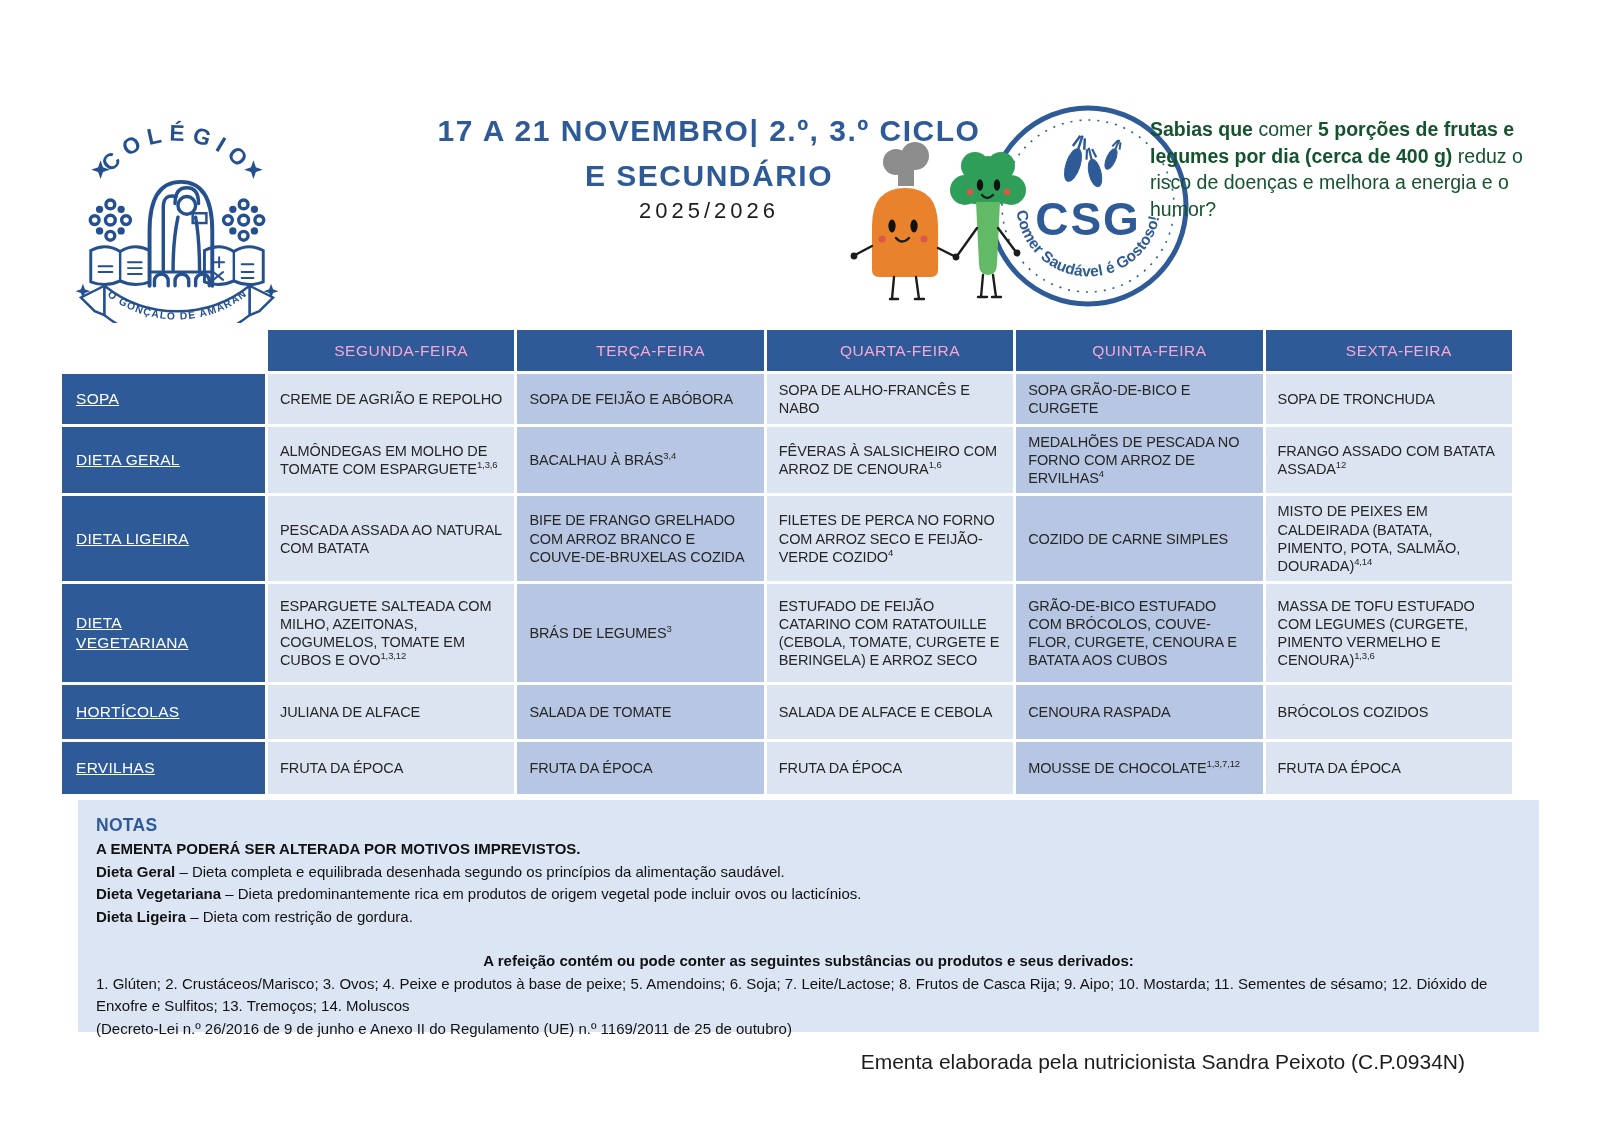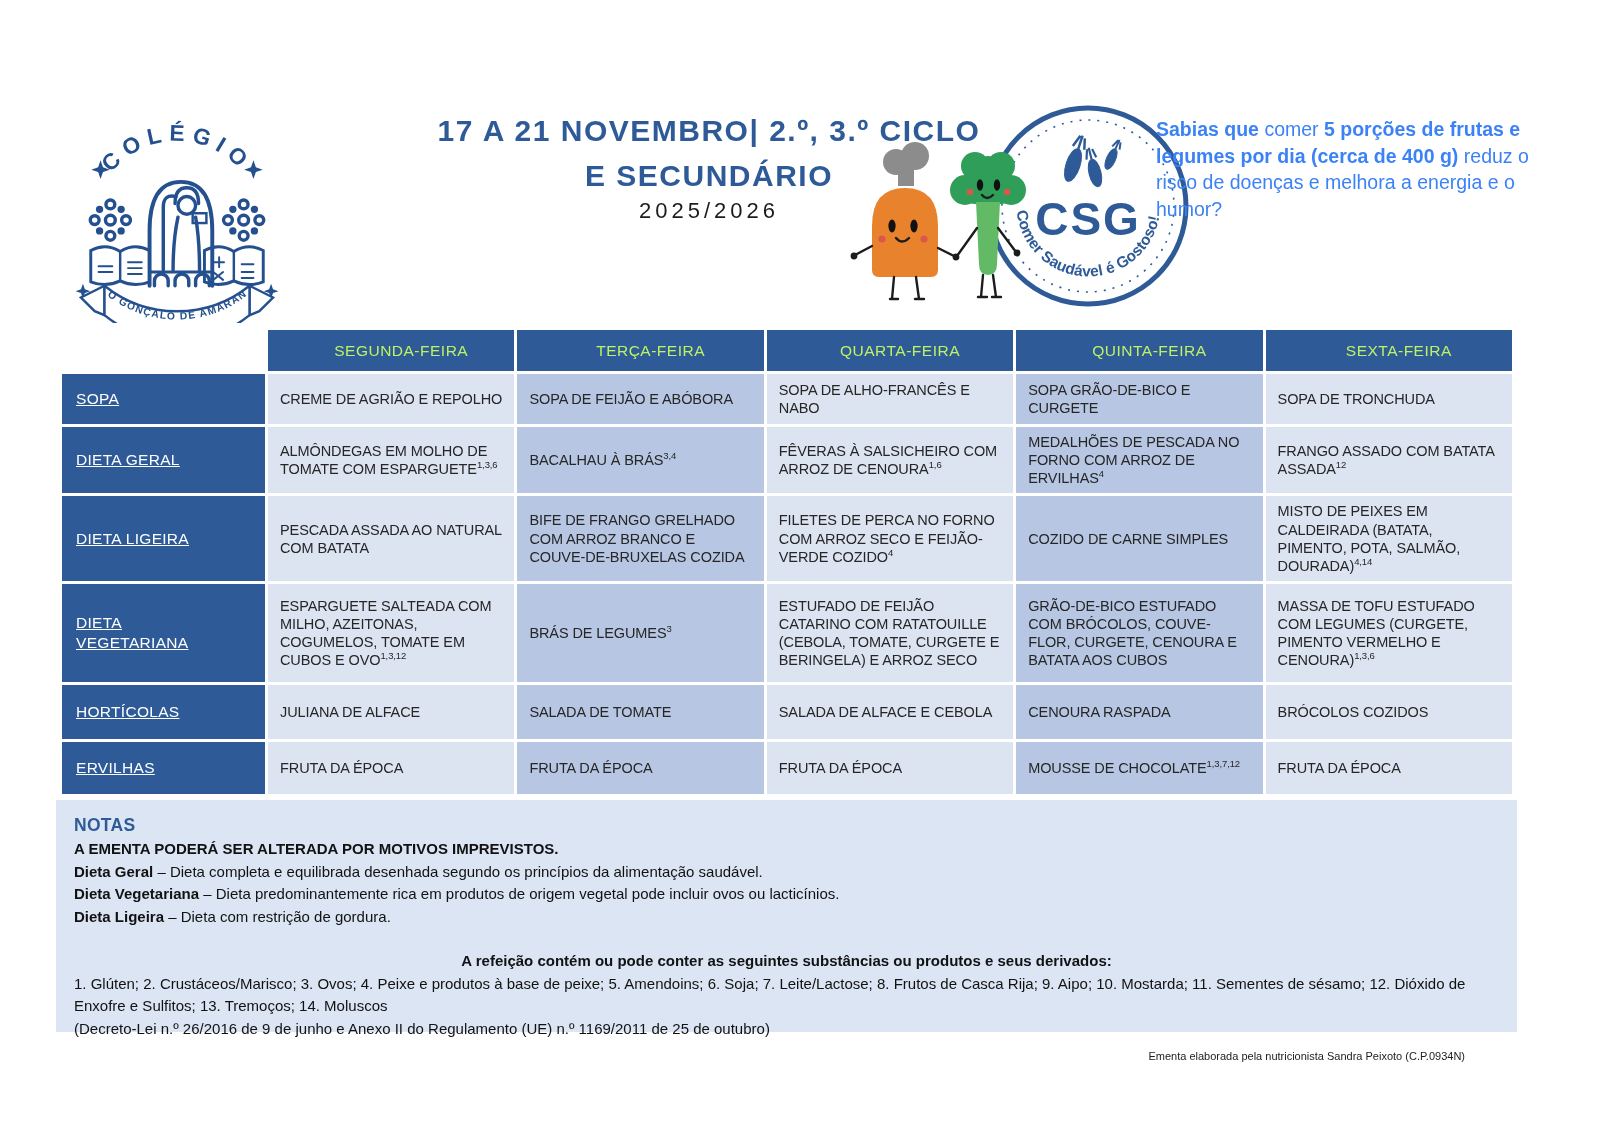--- a/index.html
+++ b/index.html
@@ -16,60 +16,60 @@
     background:#ffffff;overflow:hidden;color:var(--ink);
   }
 
   
   .logo{position:absolute;left:52px;top:78px;width:250px;height:245px;}
   .title-block{position:absolute;left:384px;top:108px;width:650px;text-align:center;}
   .title-line{font-weight:bold;color:var(--blue);font-size:30px;letter-spacing:1.5px;line-height:1.5;}
   .school-year{font-size:22px;letter-spacing:4px;color:#1c1c1c;}
   .csg-badge{position:absolute;left:985px;top:103px;width:206px;height:206px;z-index:1;}
   .mascots{position:absolute;left:836px;top:136px;width:218px;height:178px;z-index:2;}
-  .fact{position:absolute;left:1150px;top:116px;width:382px;font-size:19.5px;line-height:1.36;color:#3b82f6;z-index:3;margin-left:6px;}
+  .fact{position:absolute;left:1150px;top:116px;width:382px;font-size:19.5px;line-height:1.36;color:#14532d;z-index:3;}
   .fact b{font-weight:bold;}
 
   
   .menu-table{
     position:absolute;left:62px;top:330px;width:1450px;
     display:grid;
     grid-template-columns:203px repeat(5,1fr);
     grid-template-rows:41px minmax(50px,auto) minmax(56px,auto) minmax(78px,auto) minmax(98px,auto) minmax(54px,auto) minmax(52px,auto);
     gap:3px;background:#ffffff;
   }
   .corner{background:#ffffff;}
   .day-header{
-    background:var(--blue);color:#bef264;display:flex;align-items:center;justify-content:center;
+    background:var(--blue);color:#f9a8d4;display:flex;align-items:center;justify-content:center;
     font-size:15.5px;letter-spacing:.5px;padding-left:20px;
   }
   .row-label{
     background:var(--blue);color:#ffffff;display:flex;align-items:center;
     padding-left:14px;font-size:15.5px;letter-spacing:.3px;
   }
   .row-label span{max-width:145px;line-height:1.3;text-decoration:underline;}
   .cell{
     display:flex;align-items:center;padding:6px 12px;
     font-size:14.5px;line-height:1.25;color:var(--ink);letter-spacing:-0.1px;
   }
   .c-light{background:var(--cell-light);}
   .c-dark{background:var(--cell-dark);}
   .cell sup{font-size:9.5px;line-height:0;vertical-align:super;}
 
   
   .notes{
-    position:absolute;left:56px;top:800px;width:1461px;height:232px;
+    position:absolute;left:78px;top:800px;width:1461px;height:232px;
     background:var(--notes-bg);padding:12px 18px;font-size:15px;line-height:1.5;color:#121212;
   }
   .notes-heading{color:var(--blue);font-weight:bold;font-size:17.5px;letter-spacing:.3px;}
   .notes .bold{font-weight:bold;}
   .allergen-heading{font-weight:bold;margin-top:22px;text-align:center;}
 
   .footer-credit{
-    position:absolute;right:135px;top:1050px;font-size:11px;color:#1c1c1c;
+    position:absolute;right:135px;top:1050px;font-size:21px;color:#1c1c1c;
   }
 </style>
 </head>
 <body>
 
 <div class="page">
 
   <svg class="logo" viewBox="0 0 240 250" aria-hidden="true">
     <g stroke="#24508F" fill="none" stroke-width="3.5" stroke-linecap="round">
 

